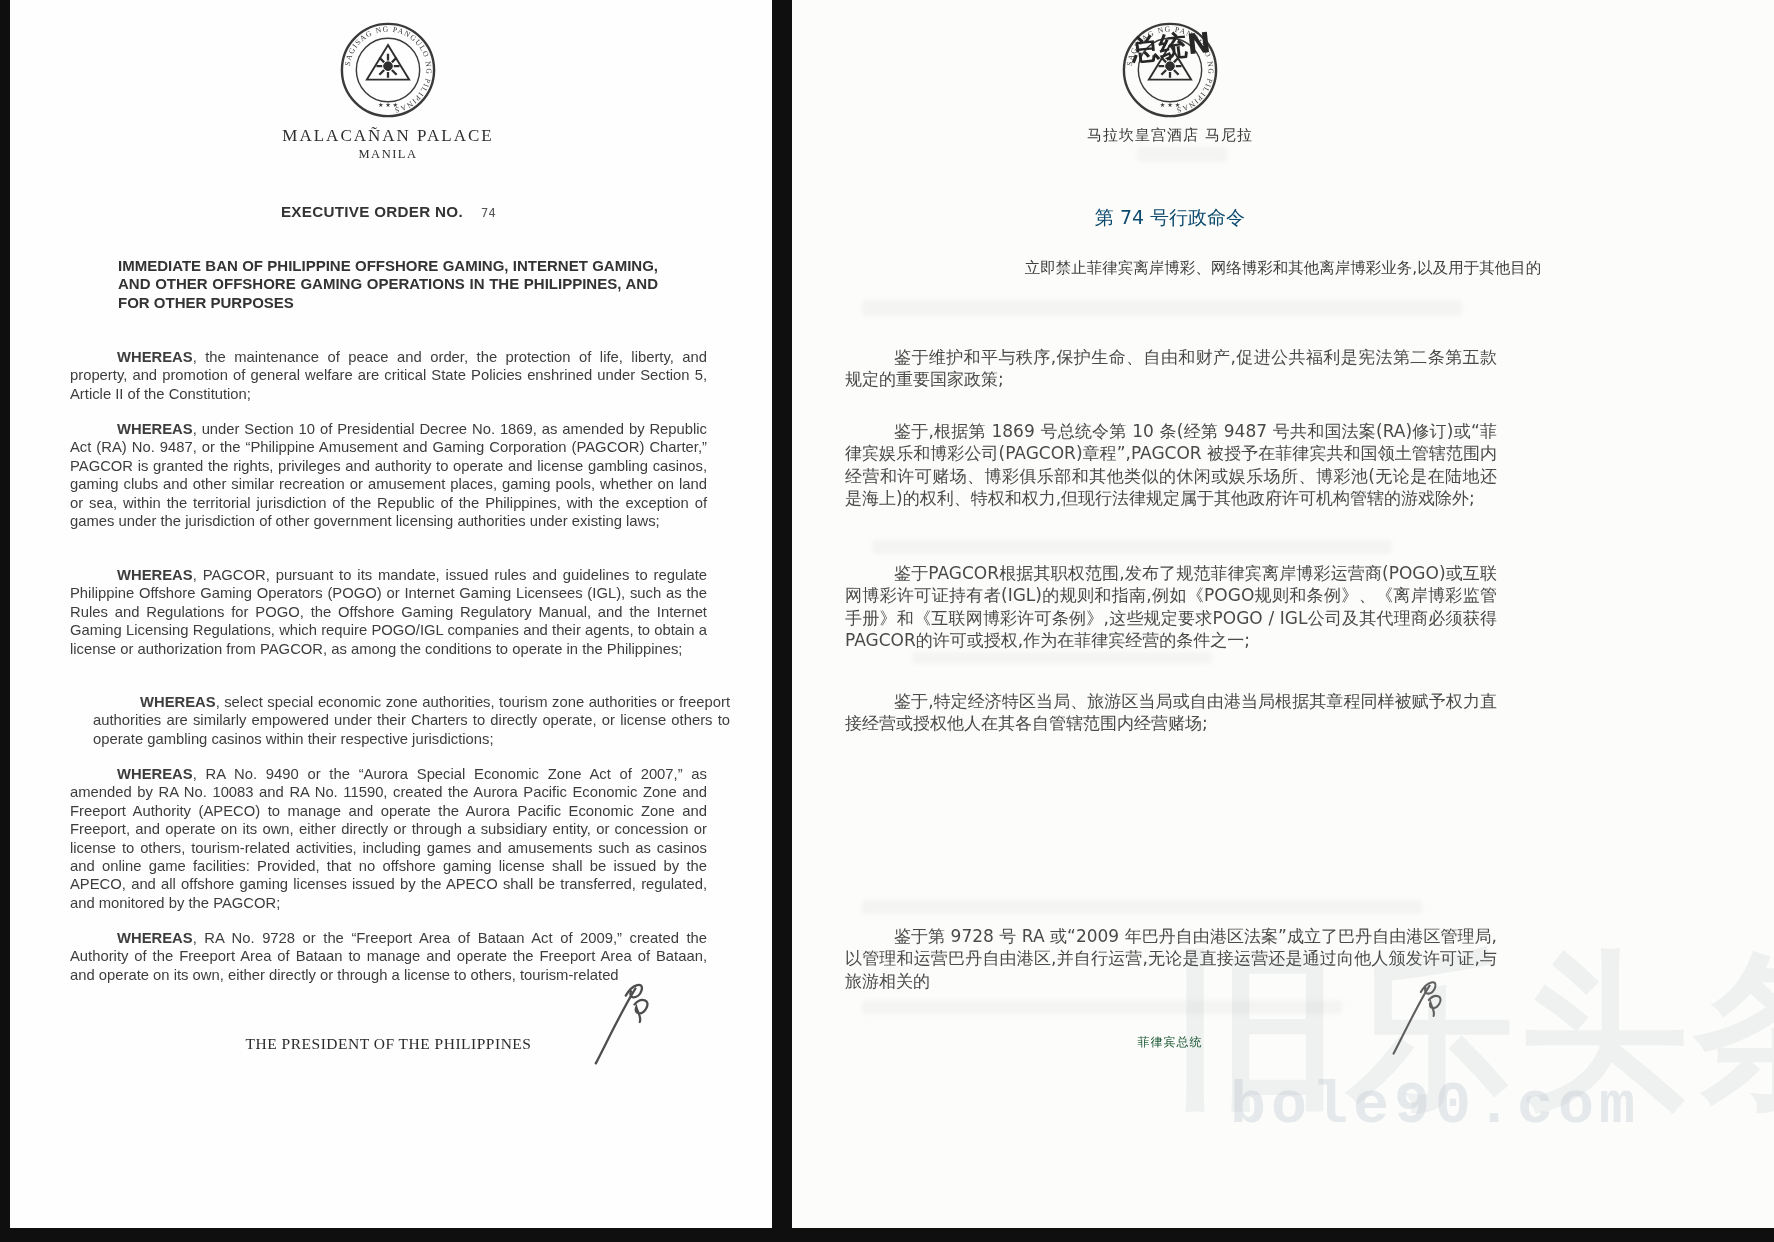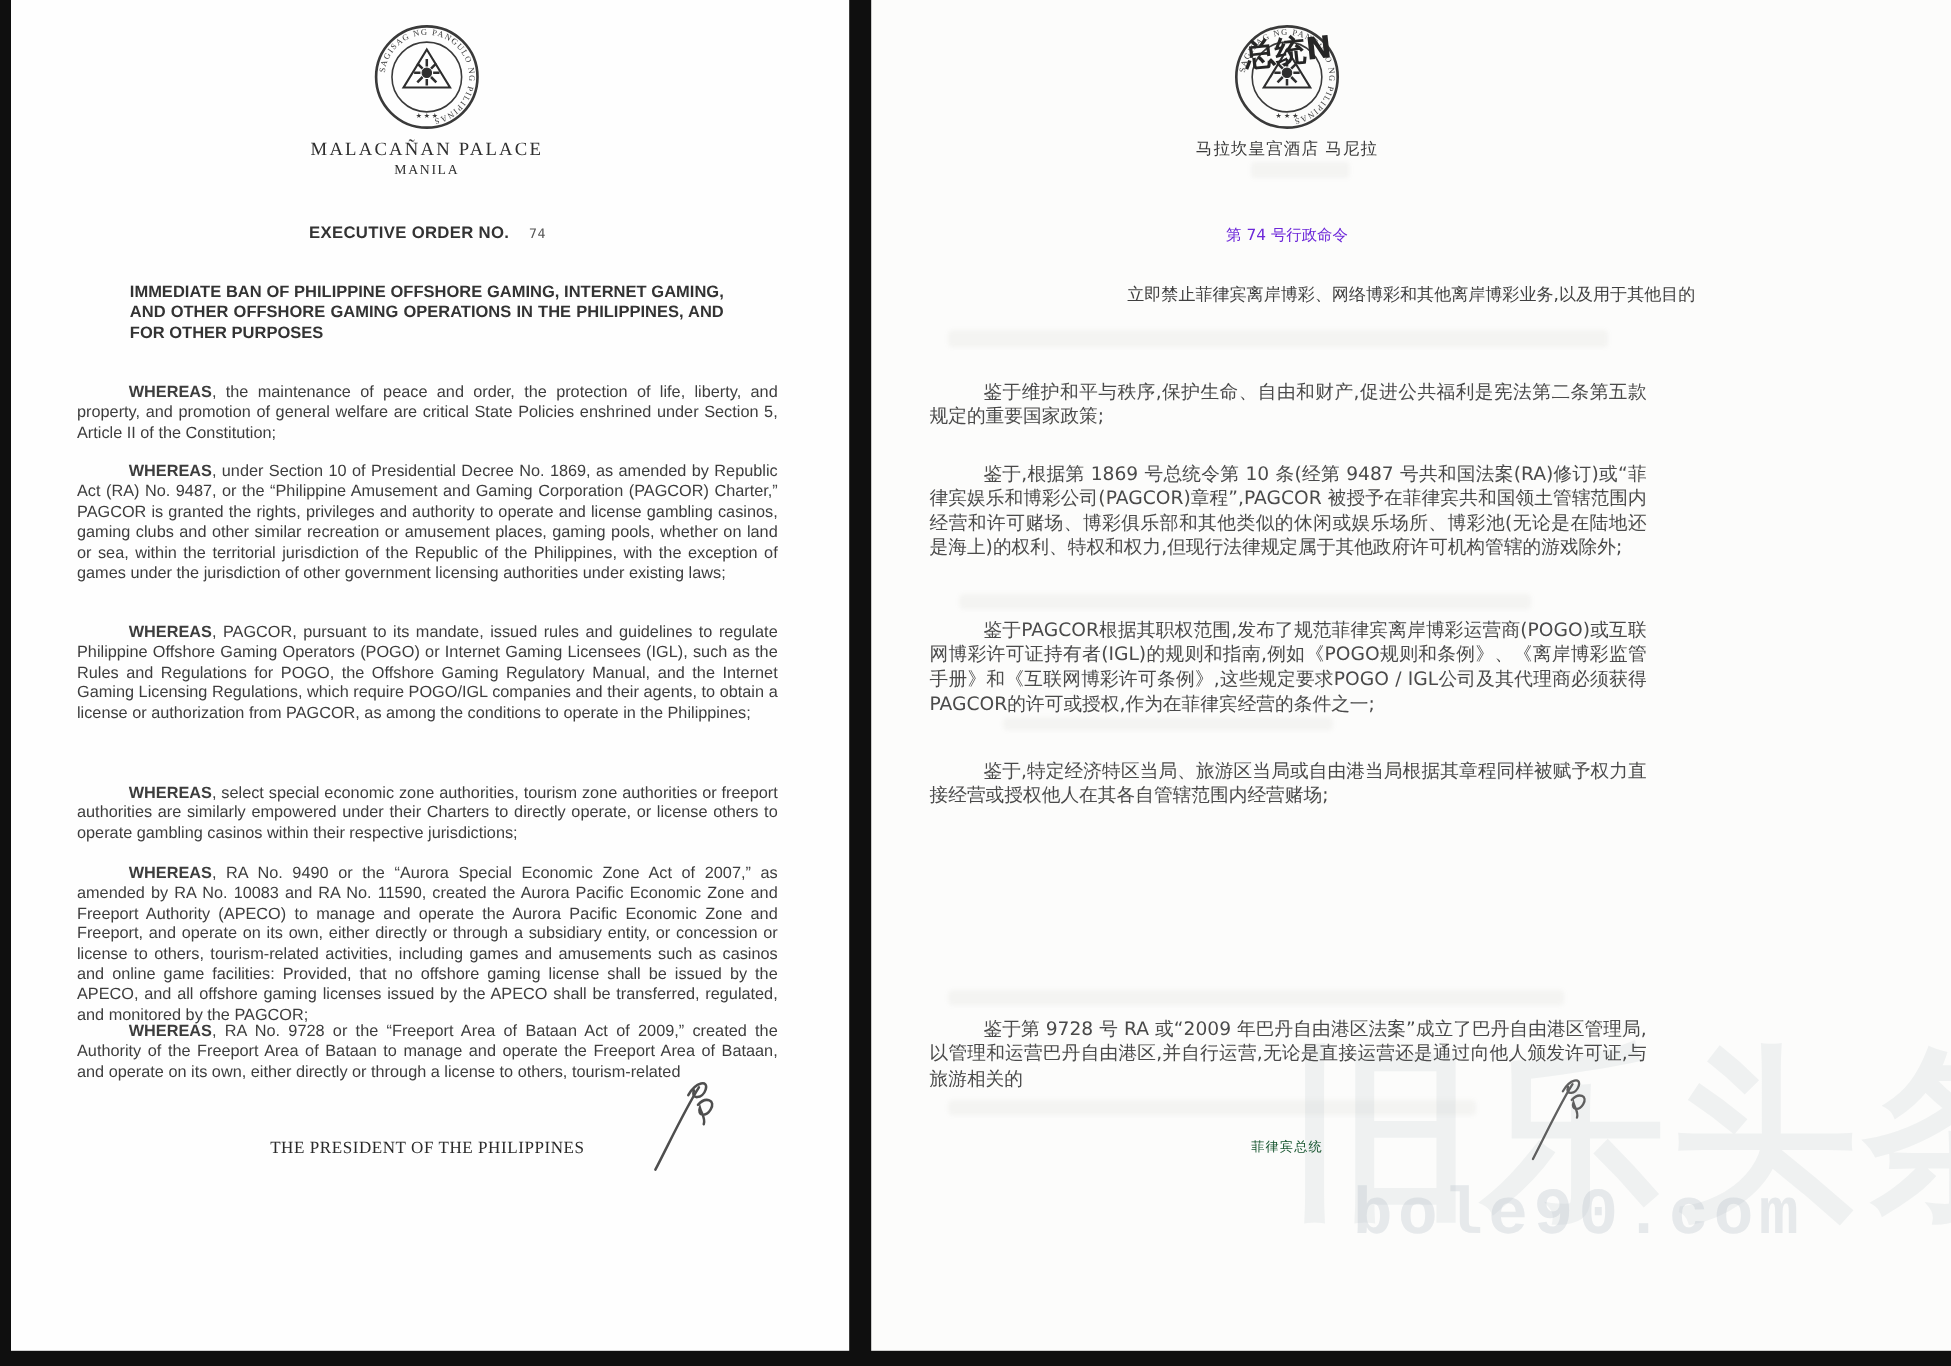--- a/index.html
+++ b/index.html
@@ -23,31 +23,31 @@
   .eo-line{left:60px;top:203px;width:637px;font-size:15.2px;font-weight:bold;color:#333;
            letter-spacing:.3px;}
   .eo-num{font-weight:400;font-family:"DejaVu Sans Mono",monospace;color:#555;
           margin-left:18px;font-size:12px;}
   .title-en{position:absolute;left:108px;top:257px;width:540px;font-weight:bold;
             font-size:15px;line-height:18.3px;text-align:justify;color:#333;margin:0;}
   .en-para{position:absolute;left:60px;width:637px;font-size:14.8px;line-height:18.4px;
            text-align:justify;color:#3d3d3d;margin:0;text-indent:47px;}
   .en-para .lead{font-weight:bold;}
   .lp1{top:348px;} .lp2{top:420px;} .lp3{top:566px;}
-  .lp4{top:712px;} .lp5{top:765px;margin-top:20px;} .lp6{top:929px;}
+  .lp4{top:693px;margin-left:23px;} .lp5{top:765px;} .lp6{top:929px;}
   .footer-en{left:60px;top:1035px;width:637px;font-family:"Liberation Serif",serif;
              font-size:15.5px;letter-spacing:.5px;color:#2a2a2a;}
   .signature{position:absolute;}
   .sig-left{left:575px;top:978px;width:92px;height:88px;}
   .sig-right{left:592px;top:970px;width:80px;height:92px;}
 
   
   .zh{font-family:"DejaVu Sans",sans-serif;}
   .palace-zh{left:53px;top:126px;width:650px;font-size:15px;color:#3a3a3a;letter-spacing:1px;}
-  .eo-zh{left:53px;top:205px;width:650px;font-size:14px;color:#6d28d9;}
+  .eo-zh{left:53px;top:205px;width:650px;font-size:19px;color:#0c4a6e;}
   .title-zh{left:0px;top:258px;width:982px;font-size:15.5px;color:#3f3f3f;text-align:center;}
   .zh-para{position:absolute;left:53px;width:652px;font-size:17px;line-height:22.4px;
            text-align:justify;color:#4a4a4a;margin:0;text-indent:49px;}
   .rp1{top:346px;} .rp2{top:420px;} .rp3{top:562px;}
   .rp4{top:690px;} .rp5{top:762px;} .rp6{top:925px;}
   .footer-zh{left:53px;top:1034px;width:650px;font-size:12px;color:#14532d;letter-spacing:1px;}
   .seal-overlay{position:absolute;left:336px;top:28px;width:86px;text-align:center;
                 font-size:28px;font-weight:bold;color:#262626;transform:rotate(-6deg);}
 
   

